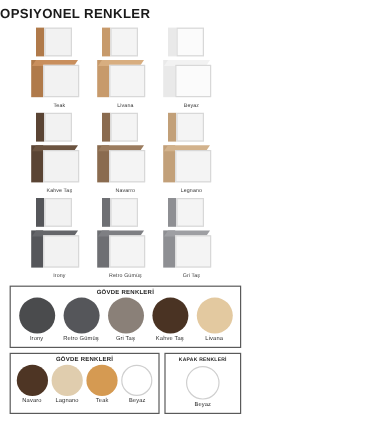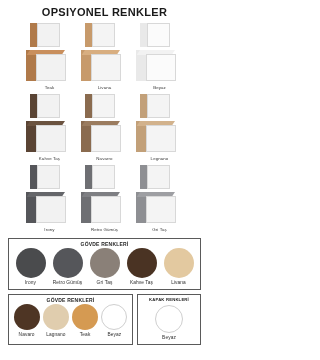--- a/index.html
+++ b/index.html
@@ -11,21 +11,21 @@
     width: 209px;
     height: 360px;
     overflow: hidden;
     font-family: "Liberation Sans", sans-serif;
     color: #2b2b2b;
     position: relative;
   }
 
   
   .page-title {
-    text-align: center;
+    text-align: left;
     font-size: 11px;
     font-weight: bold;
     letter-spacing: 0.3px;
     padding-top: 6px;
     padding-bottom: 4px;
     color: #1a1a1a;
   }
 
   
   .cabinet-grid {

